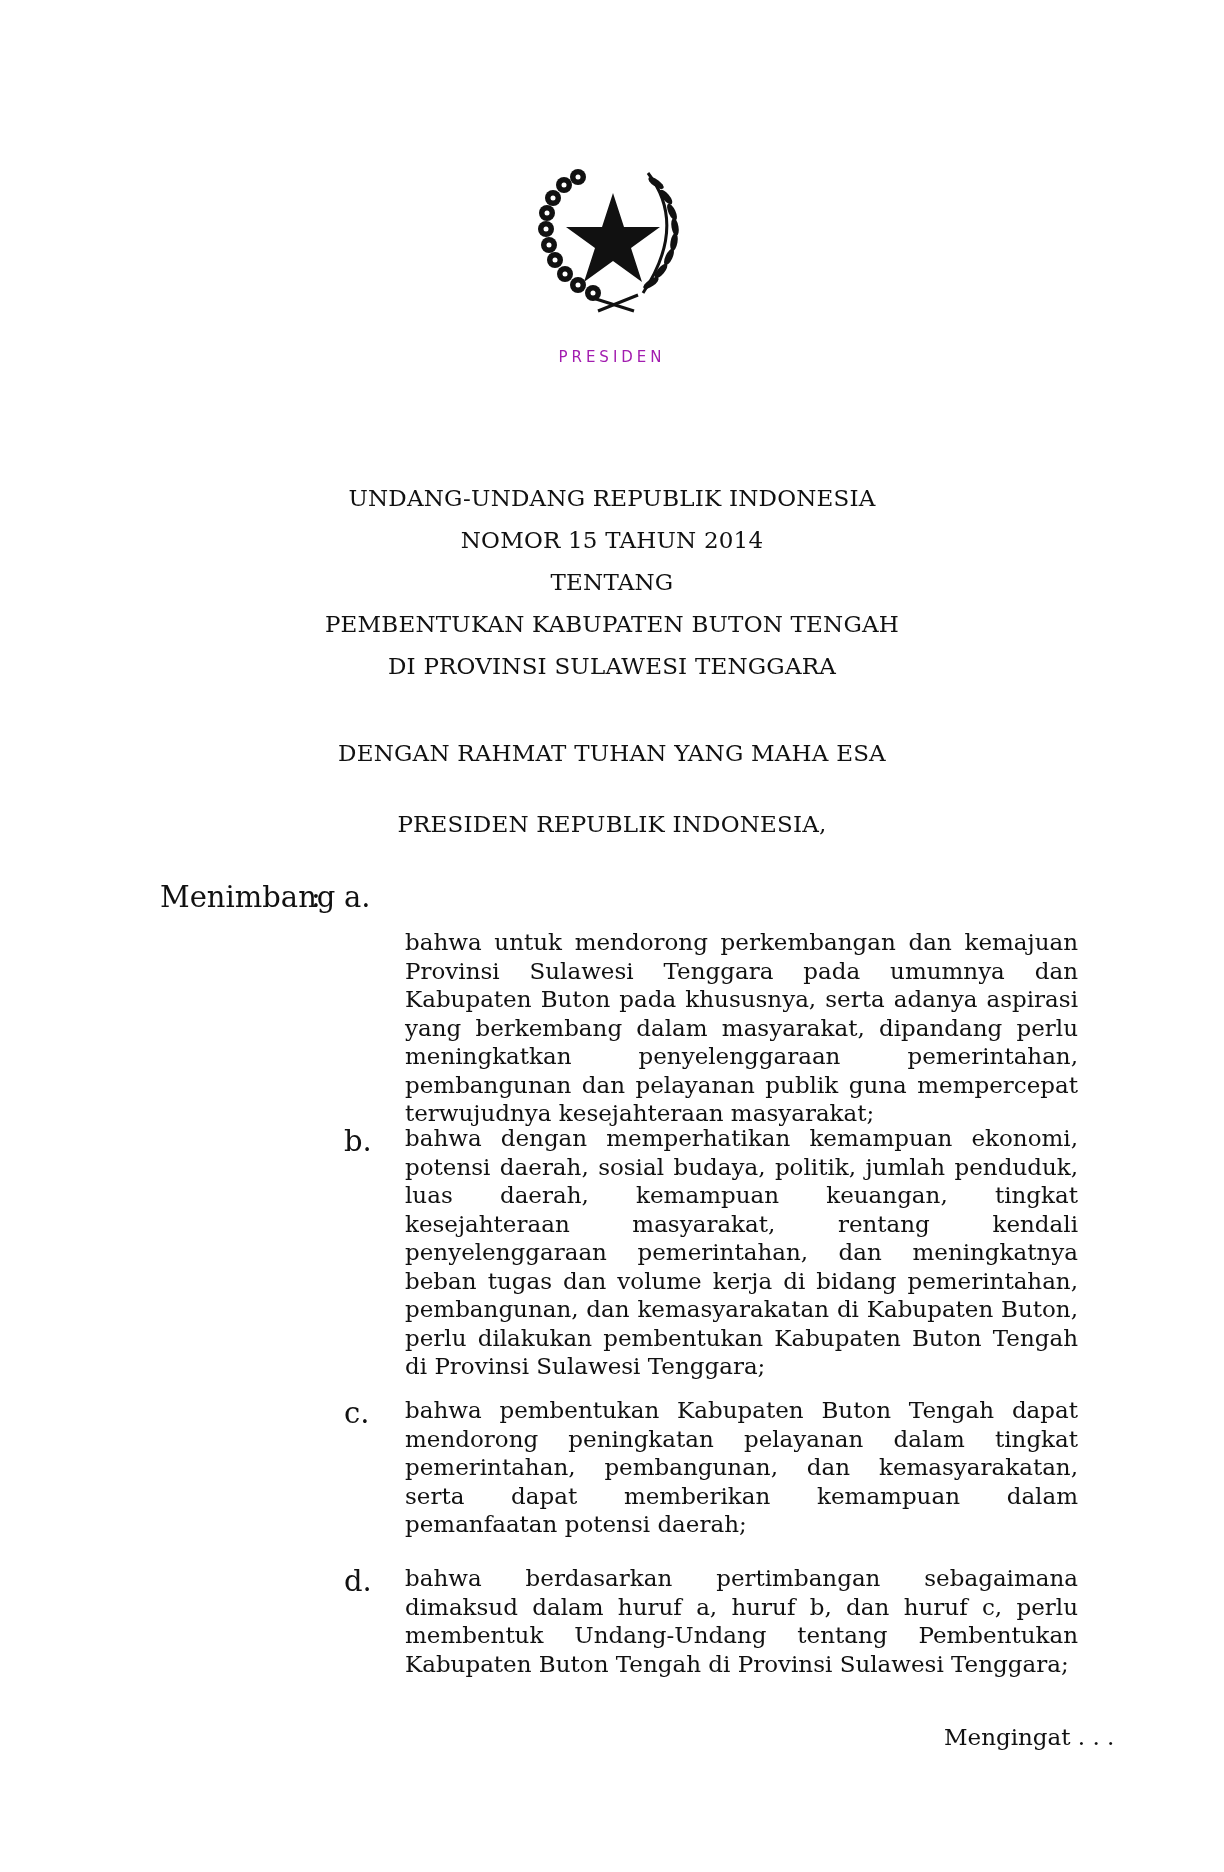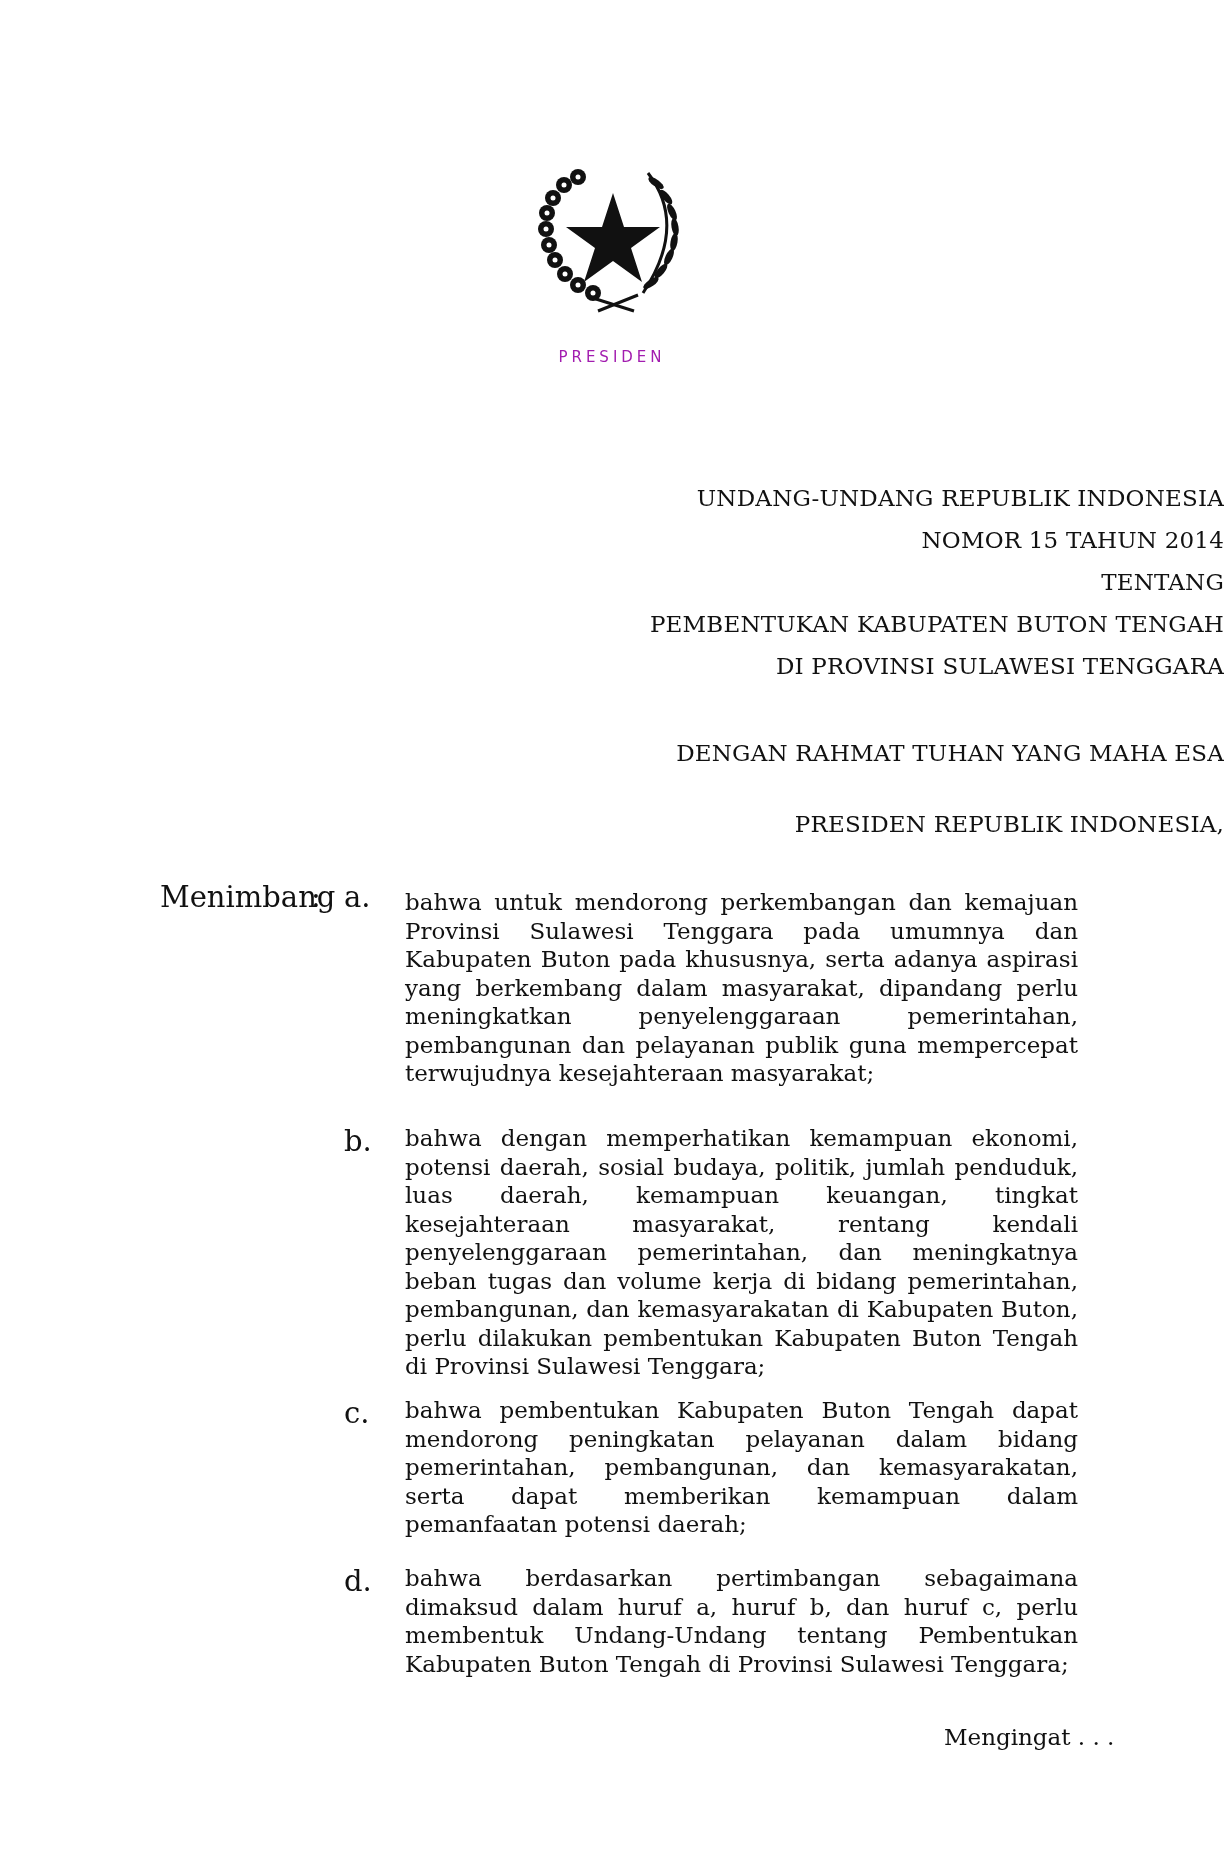--- a/index.html
+++ b/index.html
@@ -3,21 +3,21 @@
 <meta charset="utf-8">
 <style>
   html, body { margin: 0; padding: 0; background: #ffffff; }
   body { width: 1224px; height: 1872px; position: relative; overflow: hidden;
          font-family: "DejaVu Serif", "Liberation Serif", serif; color: #111; }
   .page { position: absolute; inset: 0; }
   .emblem { position: absolute; left: 538px; top: 165px; width: 150px; height: 150px; }
   .caption { position: absolute; left: 0; width: 1224px; text-align: center;
              font-family: "DejaVu Sans", "Liberation Sans", sans-serif;
              font-size: 15px; letter-spacing: 4px; color: #a21caf; }
-  .title { position: absolute; left: 0; width: 1224px; text-align: right;
+  .title { position: absolute; left: 0; width: 1224px; text-align: center;
            font-size: 23px; letter-spacing: 0.2px; }
   .label { position: absolute; font-size: 29px; }
   .para { position: absolute; left: 405px; width: 673px; font-size: 23px;
           line-height: 28.5px; text-align: justify; text-align-last: left; }
   .footer { position: absolute; left: 900px; font-size: 23px; margin-left: 44px; }
 </style>
 </head>
 <body>
 
 <div class="page">
@@ -74,25 +74,25 @@
   <div class="title" style="top:569px;">TENTANG</div>
   <div class="title" style="top:611px;">PEMBENTUKAN KABUPATEN BUTON TENGAH</div>
   <div class="title" style="top:653px;">DI PROVINSI SULAWESI TENGGARA</div>
   <div class="title" style="top:740px;">DENGAN RAHMAT TUHAN YANG MAHA ESA</div>
   <div class="title" style="top:811px;">PRESIDEN REPUBLIK INDONESIA,</div>
 
   <div class="label" style="left:160px; top:880px;">Menimbang</div>
   <div class="label" style="left:311px; top:880px;">:</div>
 
   <div class="label" style="left:344px; top:880px;">a.</div>
-  <div class="para" style="top:888px;">bahwa untuk mendorong perkembangan dan kemajuan Provinsi Sulawesi Tenggara pada umumnya dan Kabupaten Buton pada khususnya, serta adanya aspirasi yang berkembang dalam masyarakat, dipandang perlu meningkatkan penyelenggaraan pemerintahan, pembangunan dan pelayanan publik guna mempercepat terwujudnya kesejahteraan masyarakat;</div>
+  <div class="para" style="top:928px;">bahwa untuk mendorong perkembangan dan kemajuan Provinsi Sulawesi Tenggara pada umumnya dan Kabupaten Buton pada khususnya, serta adanya aspirasi yang berkembang dalam masyarakat, dipandang perlu meningkatkan penyelenggaraan pemerintahan, pembangunan dan pelayanan publik guna mempercepat terwujudnya kesejahteraan masyarakat;</div>
 
   <div class="label" style="left:344px; top:1124px;">b.</div>
   <div class="para" style="top:1124px;">bahwa dengan memperhatikan kemampuan ekonomi, potensi daerah, sosial budaya, politik, jumlah penduduk, luas daerah, kemampuan keuangan, tingkat kesejahteraan masyarakat, rentang kendali penyelenggaraan pemerintahan, dan meningkatnya beban tugas dan volume kerja di bidang pemerintahan, pembangunan, dan kemasyarakatan di Kabupaten Buton, perlu dilakukan pembentukan Kabupaten Buton Tengah di Provinsi Sulawesi Tenggara;</div>
 
   <div class="label" style="left:344px; top:1396px;">c.</div>
-  <div class="para" style="top:1396px;">bahwa pembentukan Kabupaten Buton Tengah dapat mendorong peningkatan pelayanan dalam bidang pemerintahan, pembangunan, dan kemasyarakatan, serta dapat memberikan kemampuan dalam pemanfaatan potensi daerah;</div>
+  <div class="para" style="top:1396px;">bahwa pembentukan Kabupaten Buton Tengah dapat mendorong peningkatan pelayanan dalam tingkat pemerintahan, pembangunan, dan kemasyarakatan, serta dapat memberikan kemampuan dalam pemanfaatan potensi daerah;</div>
 
   <div class="label" style="left:344px; top:1564px;">d.</div>
   <div class="para" style="top:1564px;">bahwa berdasarkan pertimbangan sebagaimana dimaksud dalam huruf a, huruf b, dan huruf c, perlu membentuk Undang-Undang tentang Pembentukan Kabupaten Buton Tengah di Provinsi Sulawesi Tenggara;</div>
 
   <div class="footer" style="top:1724px;">Mengingat . . .</div>
 </div>
 
 </body></html>

